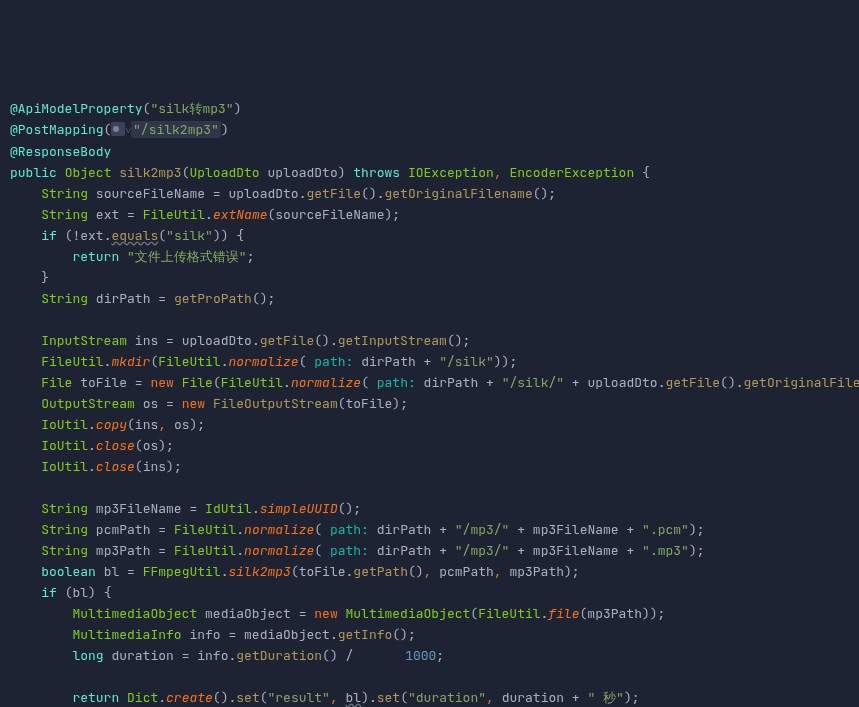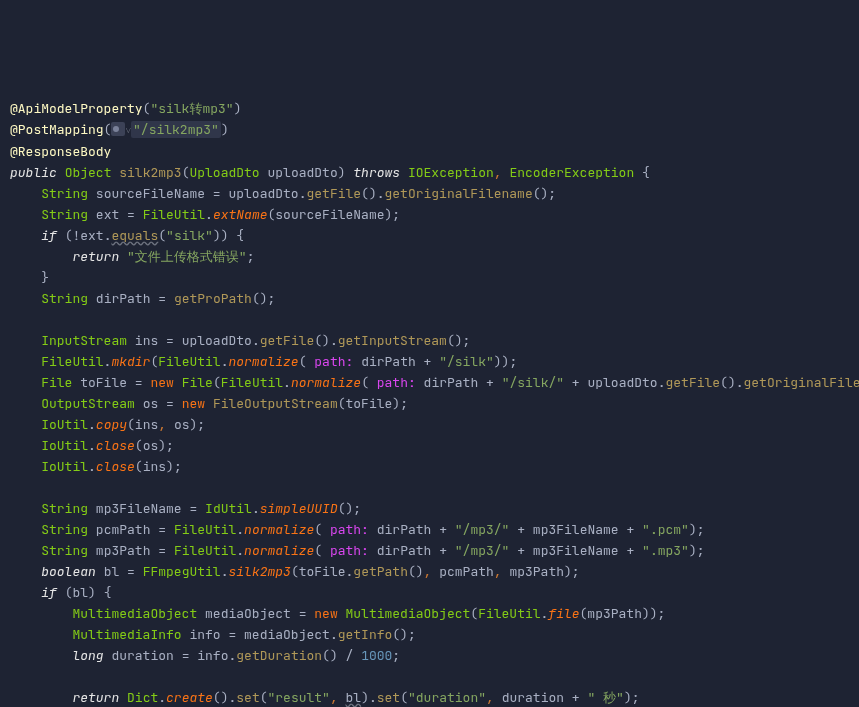--- a/index.html
+++ b/index.html
@@ -15,35 +15,35 @@
       line-height: 21px;
       padding: 14px 10px;
       width: 859px;
       white-space: pre;
       overflow: hidden;
     }
     .line {
       display: block;
       min-height: 21px;
     }
-    .annotation { color: #fef9c3; }
+    .annotation { color: #5eead4; }
     .string { color: #85a660; }
-    .keyword { color: #e5e5e5; font-style: italic; }
+    .keyword { color: #5eead4; }
     .keyword-nf { color: #f97316; }
     .type { color: #84cc16; }
     .method { color: #b09858; }
     .method-static { color: #f97316; font-style: italic; }
     .param { color: #a9b0c3; }
     .paren { color: #a9b0c3; }
     .semi { color: #a9b0c3; }
     .brace { color: #a9b0c3; }
     .comma { color: #cc7832; }
     .op { color: #a9b0c3; }
-    .num { color: #6897bb; }
-    .hint { color: #d946ef; font-style: normal; }
+    .num { color: #6897bb; margin-left: 44px; }
+    .hint { color: #14b8a6; font-style: normal; }
     .underline-wavy {
       text-decoration: underline wavy #6e7380;
       text-decoration-skip-ink: none;
     }
     .icon-inline {
       display: inline-block;
       width: 14px;
       height: 14px;
       vertical-align: -2px;
       background: #3c4257;

